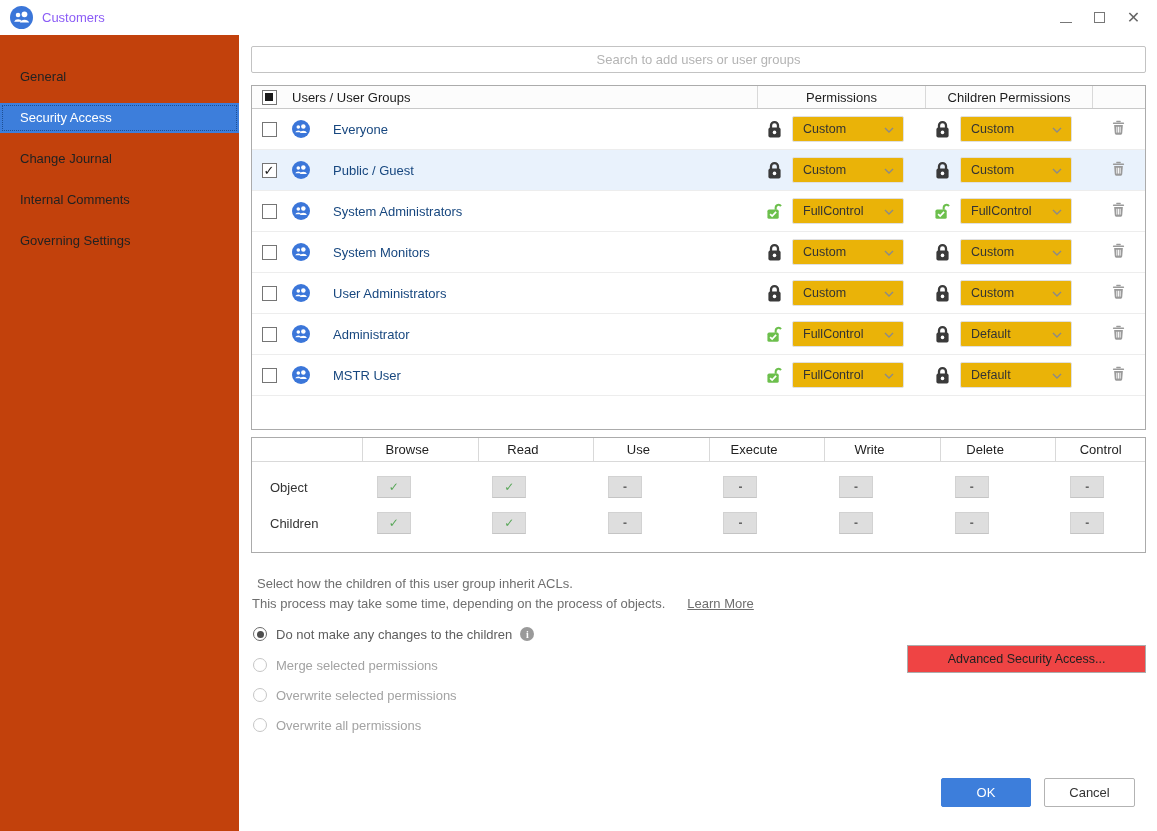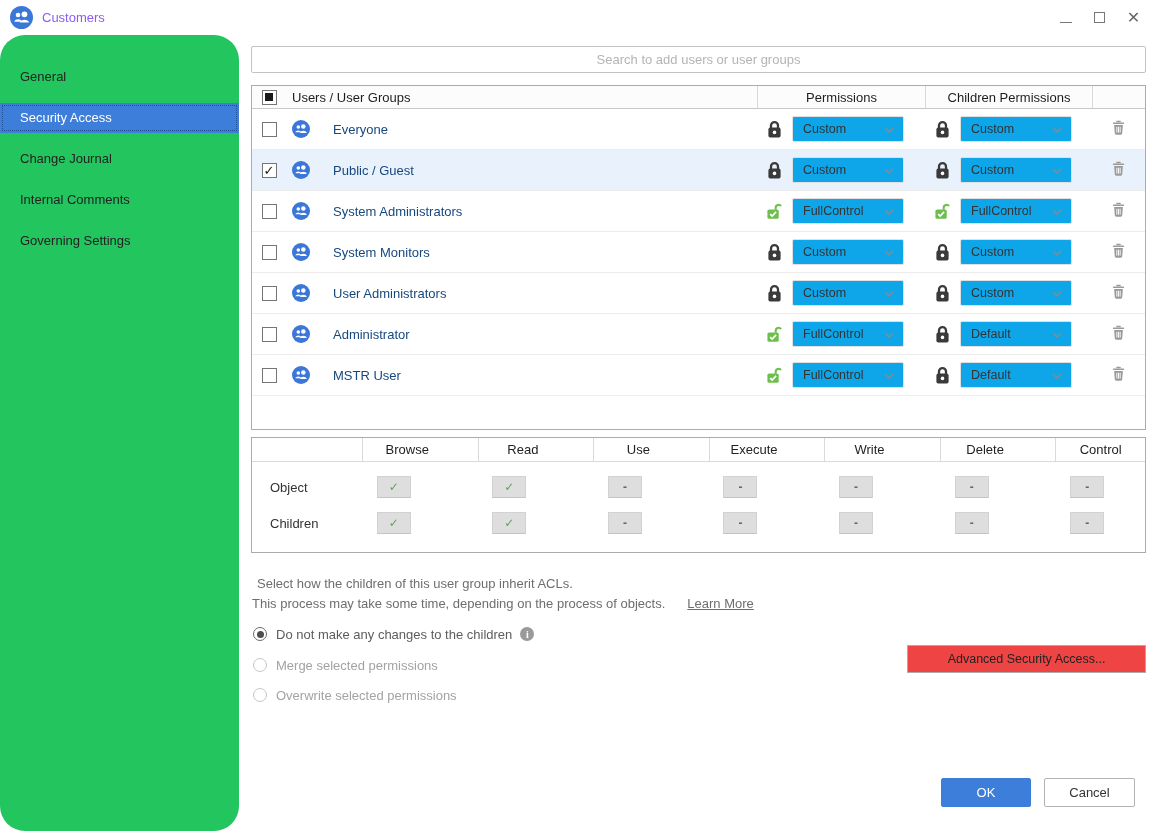--- a/index.html
+++ b/index.html
@@ -11,21 +11,21 @@
   .titlebar { position:absolute; top:0; left:0; width:100%; height:35px; display:flex; align-items:center; padding-left:10px; background:#fff; }
   .title-icon { width:23px; height:23px; margin-right:9px; }
   .title-text { font-size:13px; color:#8b5cf6; }
   .win-controls { position:absolute; top:0; right:16px; height:35px; display:flex; align-items:center; gap:19px; }
   .wc { width:15px; height:15px; display:flex; align-items:center; justify-content:center; cursor:pointer; }
   .wc-min span { display:block; width:12px; height:0; border-bottom:1.6px solid #777; margin-top:9px; }
   .wc-max span { display:block; width:11px; height:11px; border:1.6px solid #777; }
   .wc-close { font-size:16px; color:#666; line-height:15px; }
 
   
-  .sidebar { position:absolute; top:35px; left:0; width:239px; height:796px; background:#22c55e; padding-top:27px;border-radius:25px; }
+  .sidebar { position:absolute; top:35px; left:0; width:239px; height:796px; background:#c2410c; padding-top:27px; }
   .side-item { height:30px; line-height:30px; padding-left:20px; margin-bottom:11px; font-size:13px; color:#222; cursor:pointer; }
   .side-item.selected { background:var(--accent); color:#fff; outline:1px dotted #1e4f93; outline-offset:-3px; }
 
   
   .search-box { position:absolute; left:251px; top:46px; width:895px; height:27px; }
   .search-box input { width:100%; height:100%; border:1px solid #c3c3c3; border-radius:2px; text-align:center; font-size:13px; color:#444; font-family:inherit; outline:none; }
   .search-box input::placeholder { color:#b4b4b4; }
 
   
   .acl-table { position:absolute; left:251px; top:85px; width:895px; height:345px; border:1px solid #ababab; background:#fff; }
@@ -38,21 +38,21 @@
   .acl-row { height:41px; border-bottom:1px solid #ededed; }
   .acl-row.selected { background:#e9f2fc; }
   .cb { width:15px; height:15px; border:1px solid #757575; background:#fff; justify-self:center; display:flex; align-items:center; justify-content:center; font-size:13px; font-weight:bold; color:#1a1a1a; cursor:pointer; }
   .cb-ind { width:15px; height:15px; border:1px solid #757575; background:#fff; display:flex; align-items:center; justify-content:center; cursor:pointer; }
   .cb-ind i { display:block; width:8px; height:8px; background:#1a1a1a; }
   .c-name { display:flex; align-items:center; gap:23px; padding-left:6px; }
   .group-icon { width:18px; height:18px; flex:0 0 auto; }
   .row-name { font-size:13px; color:#17477f; }
   .c-perm { display:flex; align-items:center; gap:9px; padding-left:9px; }
   .lock { width:17px; height:19px; flex:0 0 auto; }
-  .dd { width:112px; height:26px; background:#0ea5e9; border:1px solid #e0e0e0; border-radius:2px; display:flex; align-items:center; justify-content:space-between; padding:0 9px 0 10px; cursor:pointer; }
+  .dd { width:112px; height:26px; background:#eab308; border:1px solid #e0e0e0; border-radius:2px; display:flex; align-items:center; justify-content:space-between; padding:0 9px 0 10px; cursor:pointer; }
   .dd span { font-size:12.5px; color:#333; }
   .c-trash { display:flex; justify-content:center; cursor:pointer; }
 
   
   .matrix { position:absolute; left:251px; top:437px; width:895px; height:116px; border:1px solid #ababab; background:#fff; }
   .m-grid { display:grid; grid-template-columns:84px repeat(7,1fr); align-items:center; }
   .m-header { height:24px; border-bottom:1px solid #d9d9d9; }
   .m-header .mh { height:100%; display:flex; align-items:center; justify-content:center; font-size:13px; color:#222; }
   .m-header .mh + .mh { border-left:1px solid #d9d9d9;margin-left:26px; }
   .m-row { height:36px; }
@@ -560,19 +560,23 @@
         <span class="info-icon">i</span>
       </div>
       <div class="radio-row disabled">
         <span class="radio off"></span>
         <span class="radio-label">Merge selected permissions</span>
       </div>
       <div class="radio-row disabled">
         <span class="radio off"></span>
         <span class="radio-label">Overwrite selected permissions</span>
       </div>
+      <div class="radio-row disabled">
+        <span class="radio off"></span>
+        <span class="radio-label">Overwrite all permissions</span>
+      </div>
     </div>
 
   <button class="btn-advanced">Advanced Security Access...</button>
   <button class="btn-ok">OK</button>
   <button class="btn-cancel">Cancel</button>
 
 </div>
 
 </body></html>

